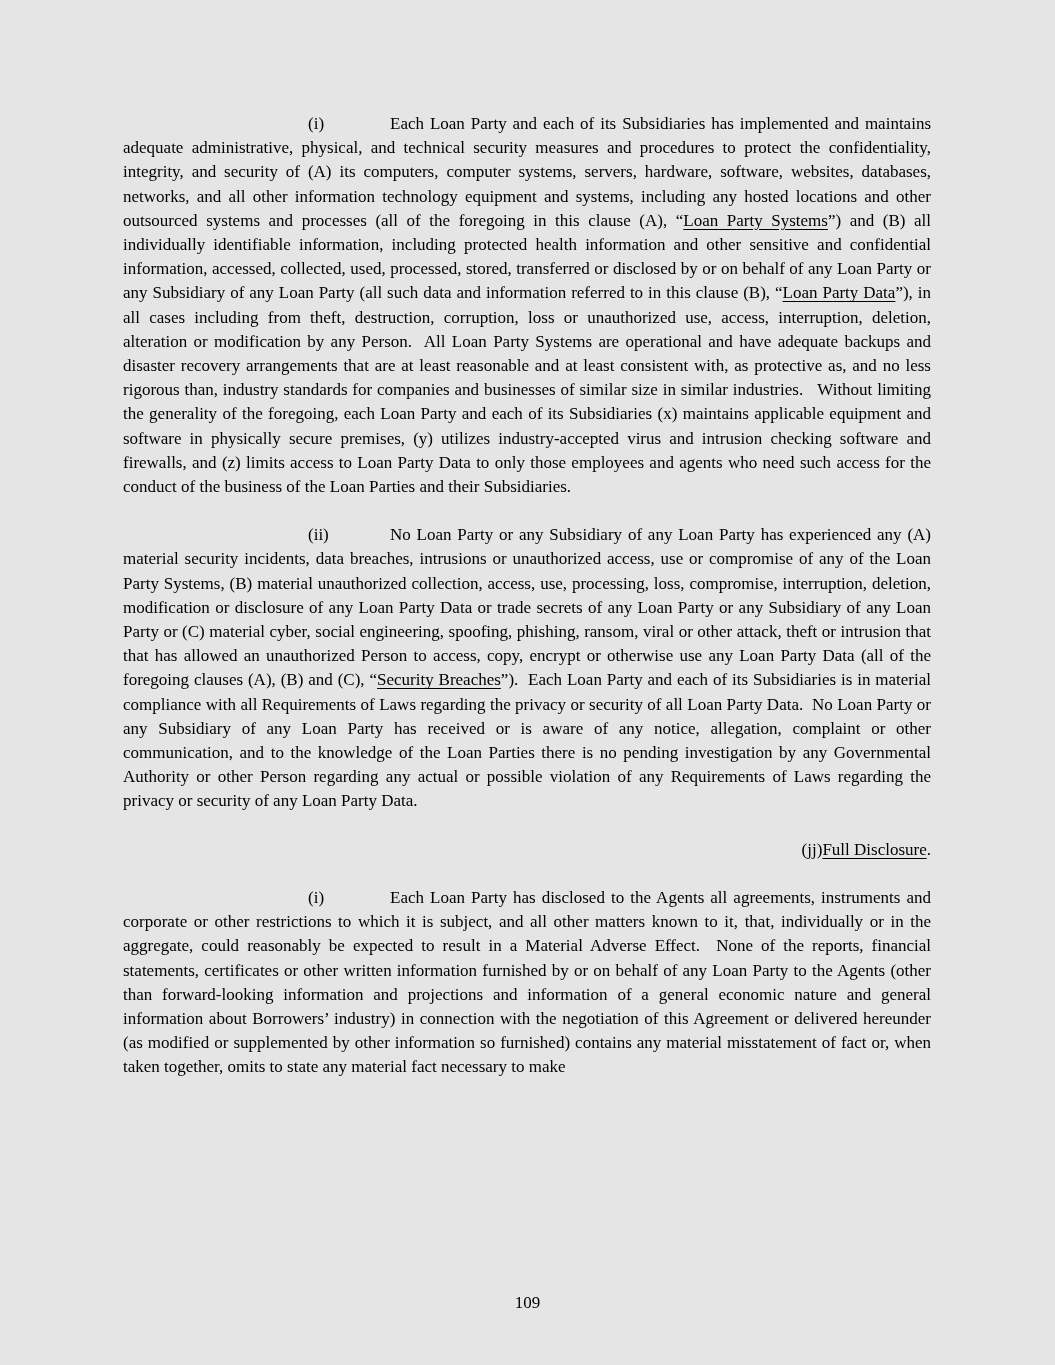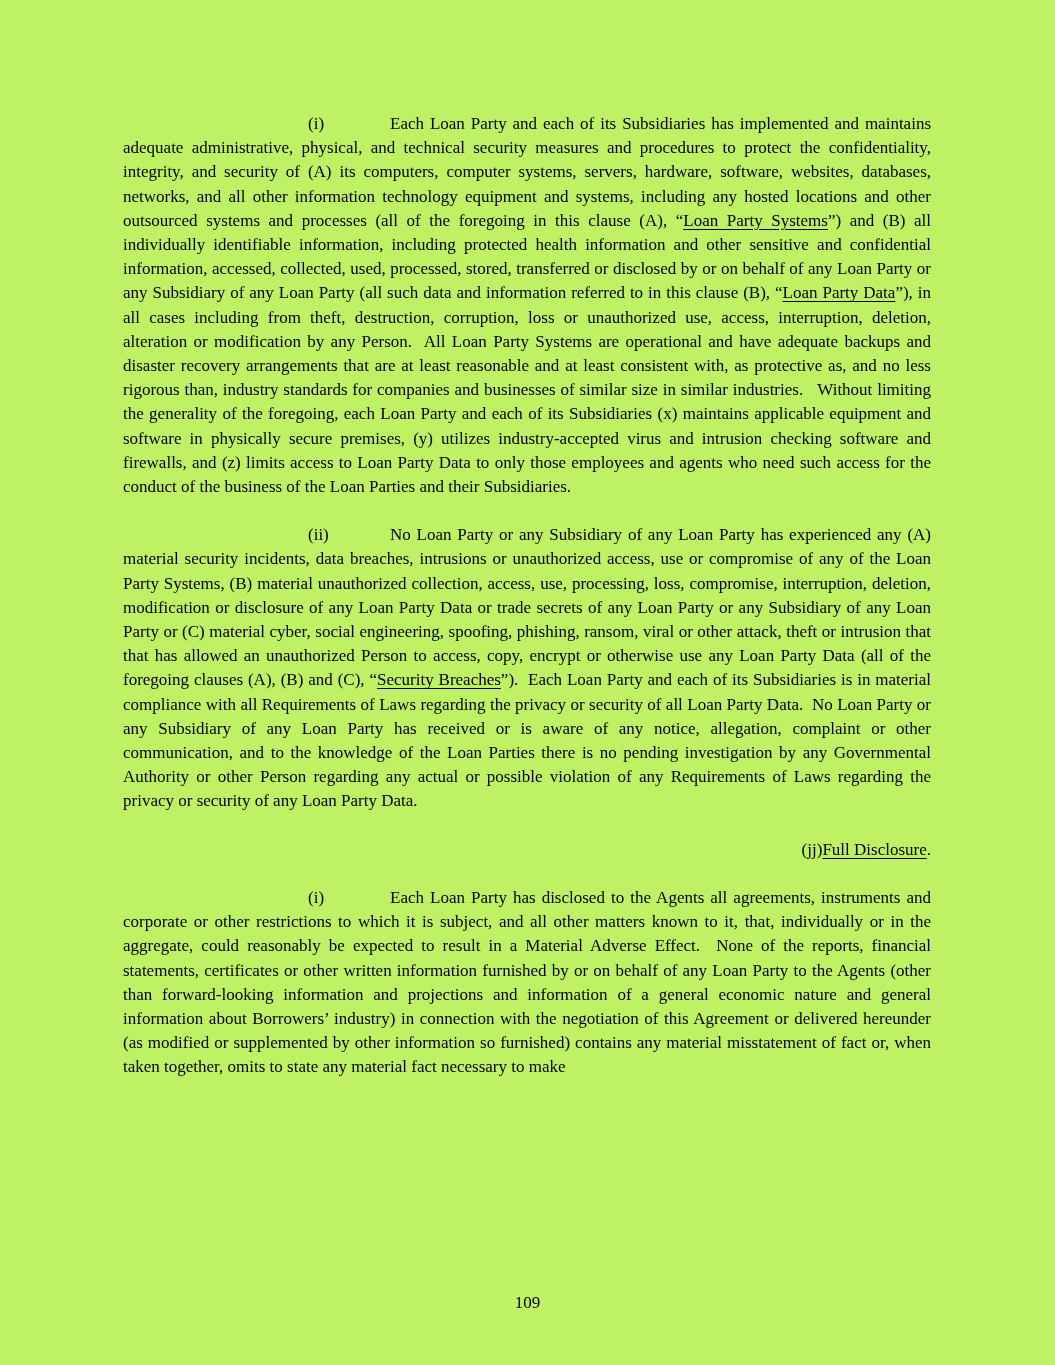--- a/index.html
+++ b/index.html
@@ -4,21 +4,21 @@
 <style>
   html, body {
     margin: 0;
     padding: 0;
     background: #ffffff;
   }
   .page {
     position: relative;
     width: 1055px;
     height: 1365px;
-    background: #bef264;
+    background: #e5e5e5;
     color: #000000;
     font-family: "Liberation Serif", "DejaVu Serif", serif;
     overflow: hidden;
   }
   .content {
     position: absolute;
     left: 123px;
     top: 112px;
     width: 808px;
   }

